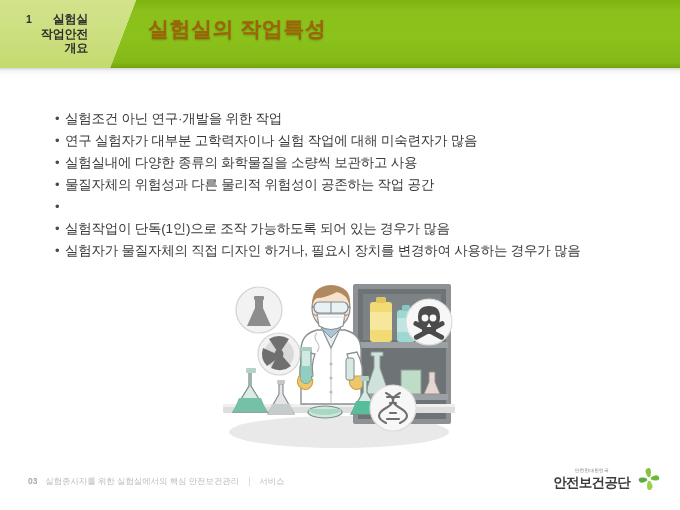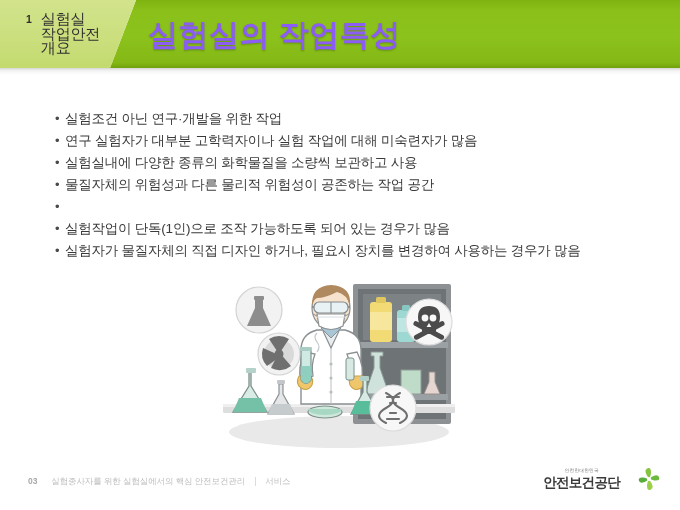--- a/index.html
+++ b/index.html
@@ -59,35 +59,36 @@
     z-index: 5;
   }
   .chapter-num {
     font-size: 10.5px;
     font-weight: bold;
     color: #2f2f2f;
     line-height: 14.5px;
     margin-right: 9px;
   }
   .chapter-lines {
-    font-size: 15px;
-    font-weight: normal;
+    font-size: 12px;
+    font-weight: bold;
     color: #2f2f2f;
     line-height: 14.5px;
     letter-spacing: -0.2px;
+    text-align: right;
   }
   .chapter-lines div { white-space: nowrap; }
 
   .slide-title {
     position: absolute;
     left: 148px;
     top: 15px;
-    font-size: 30px;
-    font-weight: bold;
-    color: #8b5cf6;
+    font-size: 21px;
+    font-weight: bold;
+    color: #a16207;
     letter-spacing: 0.5px;
     text-shadow: 0 1px 2px rgba(60,90,10,0.45);
     z-index: 5;
     white-space: nowrap;
   }
 
   
   .bullet-list {
     position: absolute;
     left: 55px;
@@ -129,35 +130,35 @@
     bottom: 22px;
     display: flex;
     align-items: baseline;
     font-size: 8.5px;
     color: #bcbcbc;
     letter-spacing: -0.1px;
   }
   .footer-num {
     font-weight: bold;
     color: #a8a8a8;
-    margin-right: 14px;
+    margin-right: 8px;
     font-size: 8.5px;
   }
   .footer-sep {
     margin: 0 9px;
     color: #cfcfcf;
   }
 
   .logo {
     position: absolute;
     right: 18px;
     bottom: 18px;
     display: flex;
     align-items: center;
-    gap: 16px;
+    gap: 6px;
   }
   .logo-textblock {
     display: flex;
     flex-direction: column;
     align-items: center;
     line-height: 1;
   }
   .logo-tagline {
     font-size: 4.6px;
     color: #7a7a7a;

